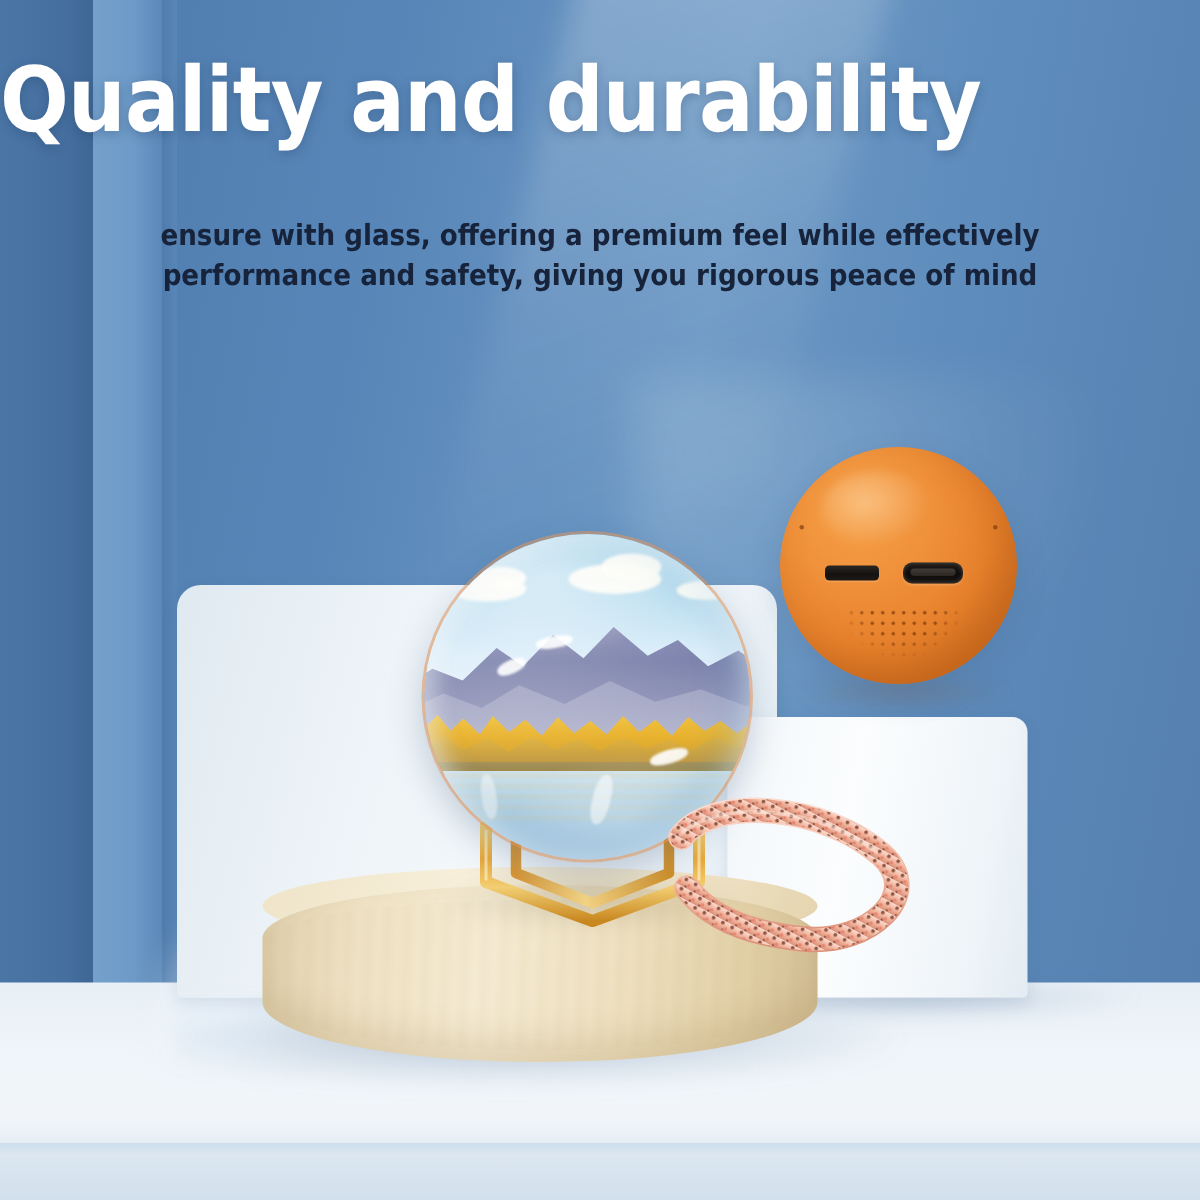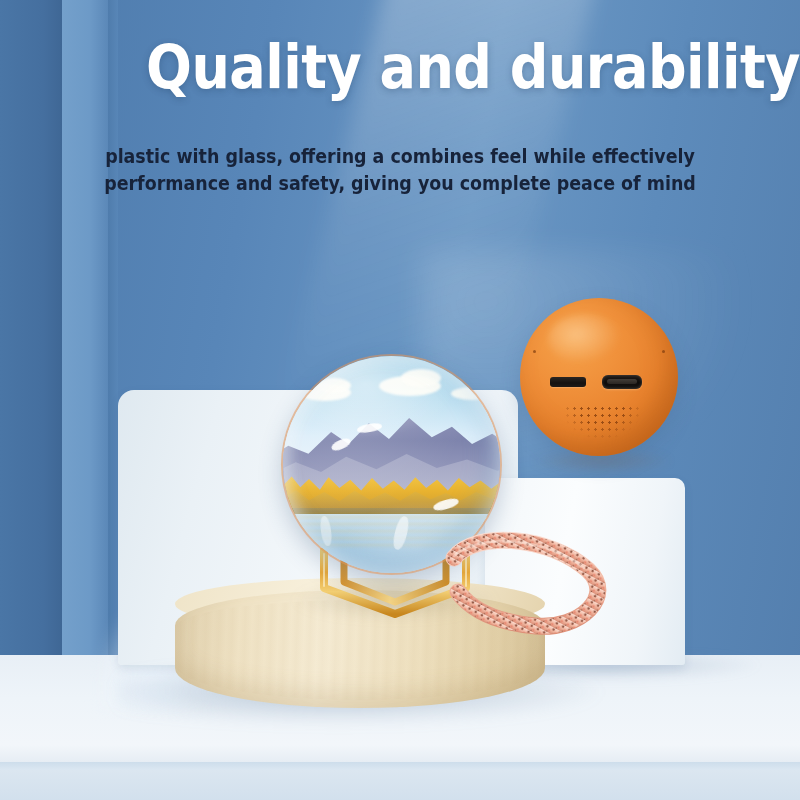--- a/index.html
+++ b/index.html
@@ -235,21 +235,21 @@
   .pin-l{left:8%;top:33%;}
   .pin-r{left:90%;top:33%;}
 
   
   .lanyard{position:absolute;left:430px;top:530px;width:200px;height:110px;}
   .lanyard svg{width:100%;height:100%;display:block;}
 
   
   .title{
     position:absolute;left:0;top:36px;width:800px;
-    text-align:right;
+    text-align:left;
     color:#ffffff;
     font-size:60px;line-height:1.04;
     font-weight:700;
     letter-spacing:-0.5px;
     font-family:"DejaVu Sans Condensed","Liberation Sans Narrow","Liberation Sans",sans-serif;
     font-stretch:condensed;
     text-shadow:0 2px 7px rgba(30,60,95,0.30);
     white-space:nowrap;
   }
   .body-copy{
@@ -365,17 +365,17 @@
       </defs>
       <path d="M24 28 C 46 0, 120 6, 158 40 C 186 66, 150 100, 106 96 C 62 92, 40 78, 28 62" fill="none" stroke="url(#cordg)" stroke-width="17" stroke-linecap="round"></path>
       <path d="M24 28 C 46 0, 120 6, 158 40 C 186 66, 150 100, 106 96 C 62 92, 40 78, 28 62" fill="none" stroke="url(#speck)" stroke-width="15" stroke-linecap="round"></path>
       <path d="M24 26 C 48 2, 118 8, 154 38" fill="none" stroke="#fff1e9" stroke-width="2.5" stroke-linecap="round" opacity="0.45"></path>
     </svg>
   </div>
 
   <div class="title">Quality and durability</div>
 
   <div class="body-copy">
-    <span>plastic with glass, offering a combines feel while effectively</span>
-    <span>performance and safety, giving you complete peace of mind</span>
+    <span>ensure with glass, offering a premium feel while effectively</span>
+    <span>performance and safety, giving you rigorous peace of mind</span>
   </div>
 
 </div>
 
 </body></html>

